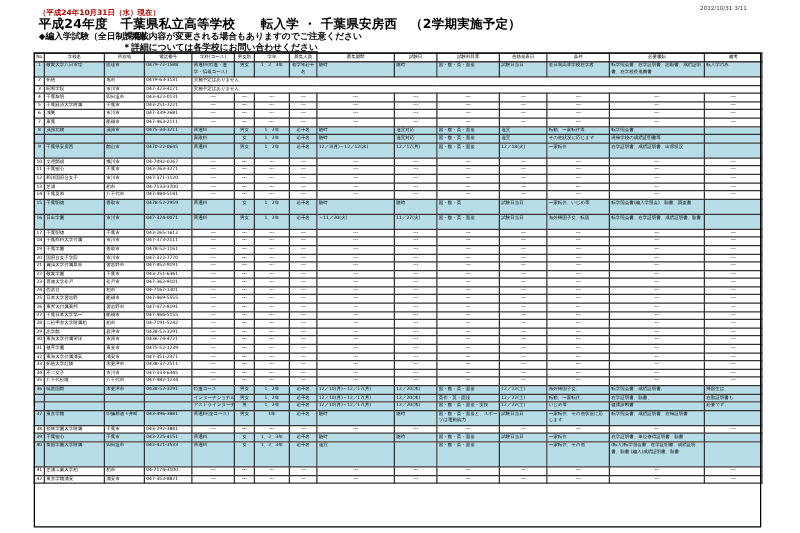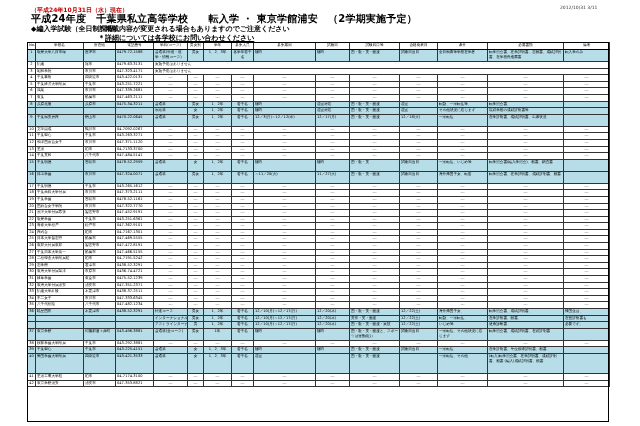--- a/index.html
+++ b/index.html
@@ -18,21 +18,21 @@
   tr.tall td{height:11px;}
   td.c{text-align:center;}
   td.no{text-align:center;}
   .frame{position:absolute;left:27px;top:42px;width:582px;height:380px;border:1px solid #000;box-sizing:border-box;pointer-events:none;}
 </style>
 </head>
 <body>
 
 <div class="date-note">（平成24年10月31日（水）現在）</div>
 <div class="stamp">2012/10/31 3/11</div>
-<div class="title">平成24年度　千葉県私立高等学校　　転入学 ・ 東京学館浦安　（2学期実施予定）</div>
+<div class="title">平成24年度　千葉県私立高等学校　　転入学 ・ 千葉県安房西　（2学期実施予定）</div>
 <div class="sub1">◆編入学試験（全日制課程）</div>
 <div class="sub2">＊掲載内容が変更される場合もありますのでご注意ください</div>
 <div class="sub3"><span>＊</span><span class="u">詳細については各学校にお問い合わせください</span></div>
 
 <table>
   <colgroup>
     <col style="width:8px">
       <col style="width:48px">
       <col style="width:32px">
       <col style="width:38px">

